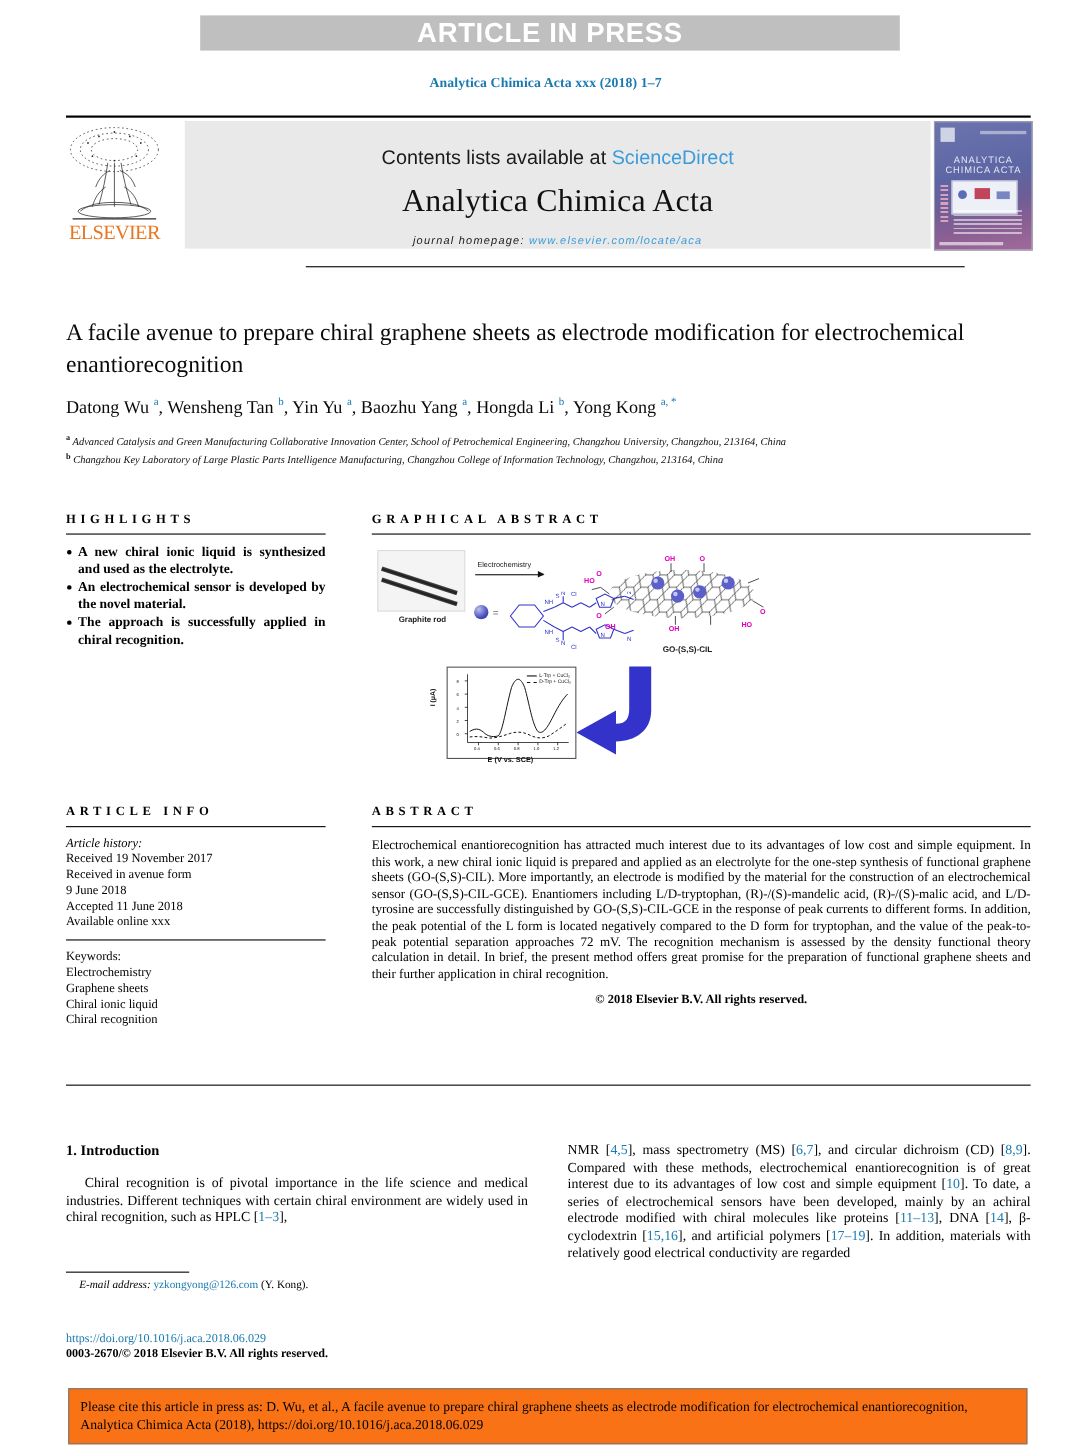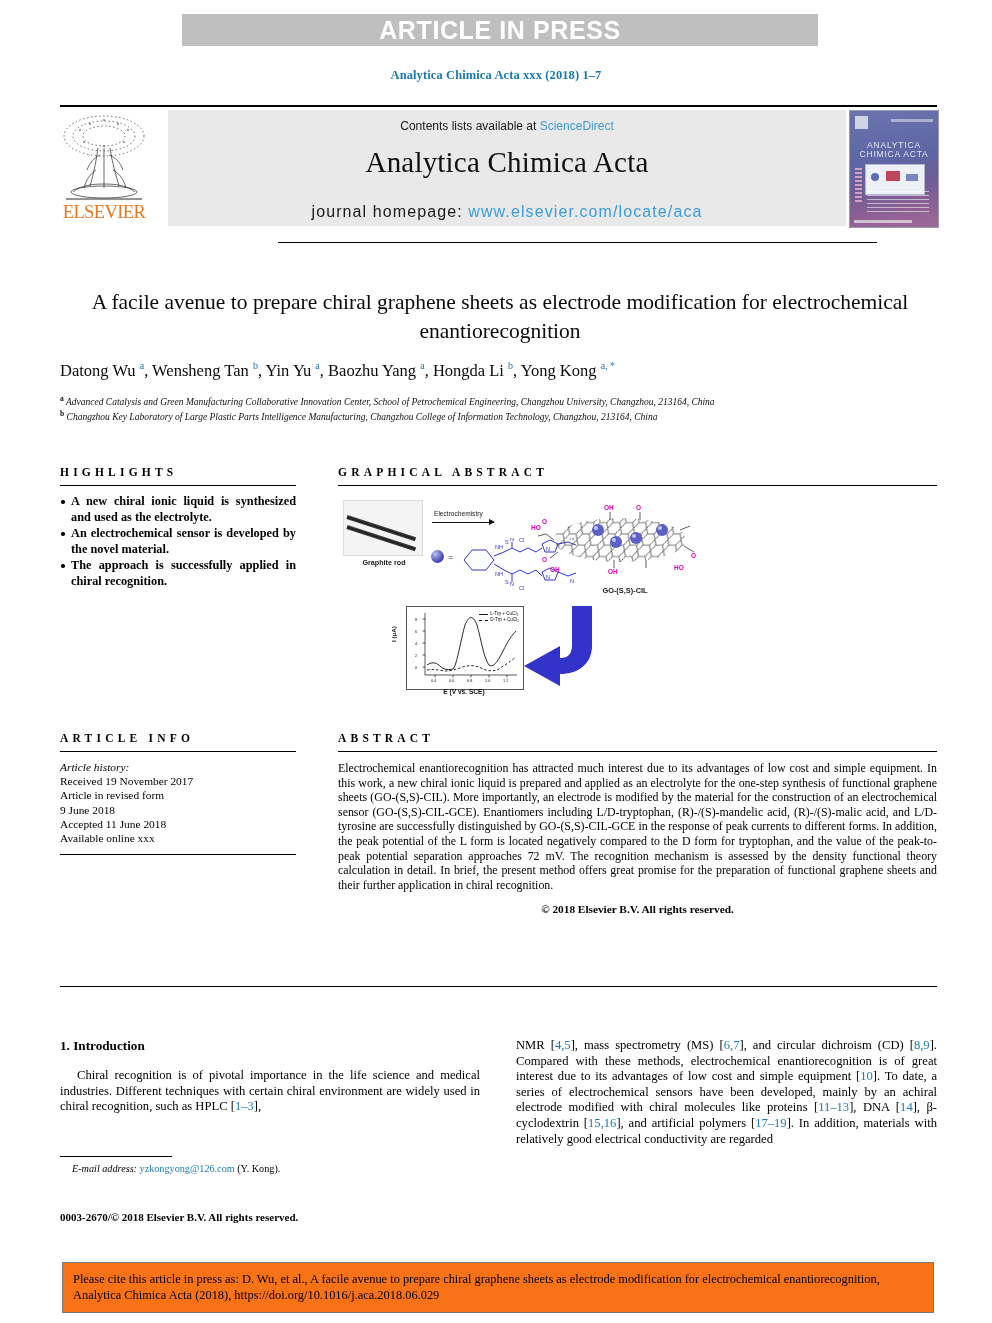--- a/index.html
+++ b/index.html
@@ -91,42 +91,43 @@
   .mast-center {
     position: absolute;
     left: 108px;
     top: 3px;
     width: 678px;
     height: 116px;
     background: #e9e9e9;
     text-align: center;
   }
   .contents-line {
-    margin-top: 9px;
-    font-family: "Liberation Sans", sans-serif;
-    font-size: 12px;
+    margin-top: 23px;
+    font-family: "Liberation Sans", sans-serif;
+    font-size: 18px;
     color: #1a1a1a;
   }
   .contents-line a {
     color: #3b9cd9;
     text-decoration: none;
   }
   .journal-title {
     margin-top: 13px;
     font-family: "Liberation Serif", serif;
     font-size: 29px;
     color: #101010;
     letter-spacing: 0.2px;
   }
   .homepage-line {
-    margin-top: 24px;
-    font-family: "Liberation Sans", sans-serif;
-    font-size: 16px;
+    margin-top: 14px;
+    font-family: "Liberation Sans", sans-serif;
+    font-size: 10px;
     letter-spacing: 1.1px;
     color: #1a1a1a;
+    font-style: italic;
   }
   .homepage-line a {
     color: #3b9cd9;
     text-decoration: none;
   }
   .cover-thumb {
     position: absolute;
     left: 789px;
     top: 3px;
     width: 88px;
@@ -194,21 +195,20 @@
     top: 288px;
     width: 880px;
   }
   .article-title {
     font-family: "Liberation Serif", serif;
     font-size: 21.5px;
     line-height: 29px;
     font-weight: normal;
     color: #0a0a0a;
     margin: 0;
-    text-align: center;
   }
   .authors {
     margin-top: 14px;
     font-family: "Liberation Serif", serif;
     font-size: 16.5px;
     color: #0a0a0a;
   }
   .authors sup {
     color: #1a7ab0;
     font-size: 10px;
@@ -825,26 +825,33 @@
   <div class="ga-bottomrule"></div>
 
   <div class="band-ia">
 
     <div class="ai-col">
       <div class="sec-head">ARTICLE INFO</div>
       <div class="rule-thick"></div>
       <div class="ai-body">
         <div class="ital">Article history:</div>
         <div>Received 19 November 2017</div>
-        <div>Article in revised form</div>
+        <div>Received in avenue form</div>
         <div>9 June 2018</div>
         <div>Accepted 11 June 2018</div>
         <div>Available online xxx</div>
       </div>
       <div class="ai-rule"></div>
+      <div class="kw-block">
+        <div class="ital">Keywords:</div>
+        <div>Electrochemistry</div>
+        <div>Graphene sheets</div>
+        <div>Chiral ionic liquid</div>
+        <div>Chiral recognition</div>
+      </div>
     </div>
 
     <div class="ab-col">
       <div class="sec-head">ABSTRACT</div>
       <div class="rule-thick"></div>
       <div class="abstract-text">Electrochemical enantiorecognition has attracted much interest due to its advantages of low cost and simple equipment. In this work, a new chiral ionic liquid is prepared and applied as an electrolyte for the one-step synthesis of functional graphene sheets (GO-(S,S)-CIL). More importantly, an electrode is modified by the material for the construction of an electrochemical sensor (GO-(S,S)-CIL-GCE). Enantiomers including L/D-tryptophan, (R)-/(S)-mandelic acid, (R)-/(S)-malic acid, and L/D-tyrosine are successfully distinguished by GO-(S,S)-CIL-GCE in the response of peak currents to different forms. In addition, the peak potential of the L form is located negatively compared to the D form for tryptophan, and the value of the peak-to-peak potential separation approaches 72 mV. The recognition mechanism is assessed by the density functional theory calculation in detail. In brief, the present method offers great promise for the preparation of functional graphene sheets and their further application in chiral recognition.</div>
       <div class="copyright-line">© 2018 Elsevier B.V. All rights reserved.</div>
     </div>
   </div>
   <div class="band-ia-bottomrule"></div>
@@ -861,20 +868,21 @@
   <div class="footnote">
     <div class="fn-rule"></div>
     <div class="fn-text" style="padding-left:12px">
       <span class="fn-email-lbl">E-mail address:</span>
       <a href="#" class="fn-link">yzkongyong@126.com</a>
       <span>(Y. Kong).</span>
     </div>
   </div>
 
   <div class="doi-block">
+    <a href="#" class="doi">https://doi.org/10.1016/j.aca.2018.06.029</a>
     <span class="issn">0003-2670/© 2018 Elsevier B.V. All rights reserved.</span>
   </div>
 
   <div class="cite-box">
     <span>Please cite this article in press as: D. Wu, et al., A facile avenue to prepare chiral graphene sheets as electrode modification for electrochemical enantiorecognition, Analytica Chimica Acta (2018), https://doi.org/10.1016/j.aca.2018.06.029</span>
   </div>
 
 </div>
 
 </body></html>

